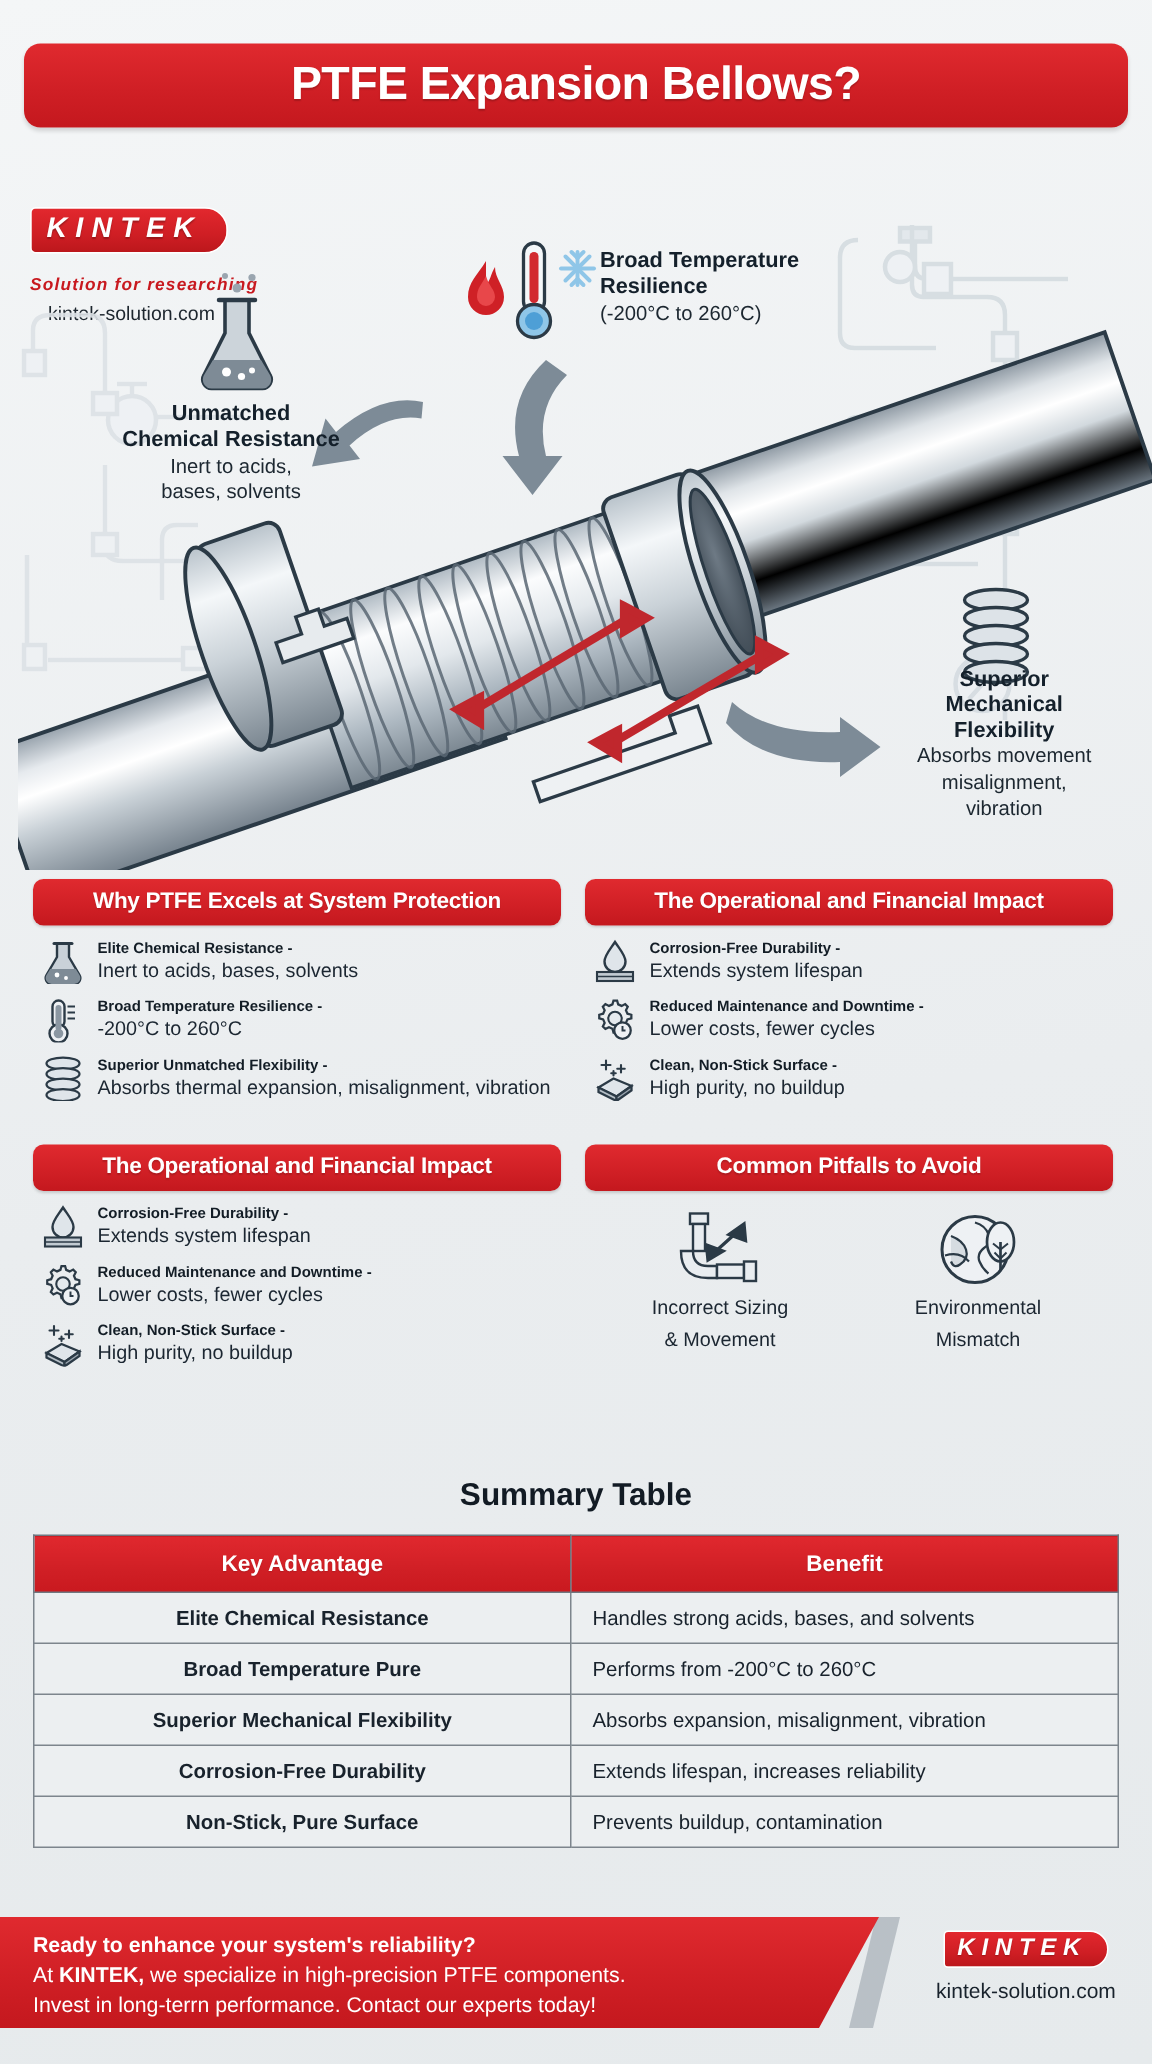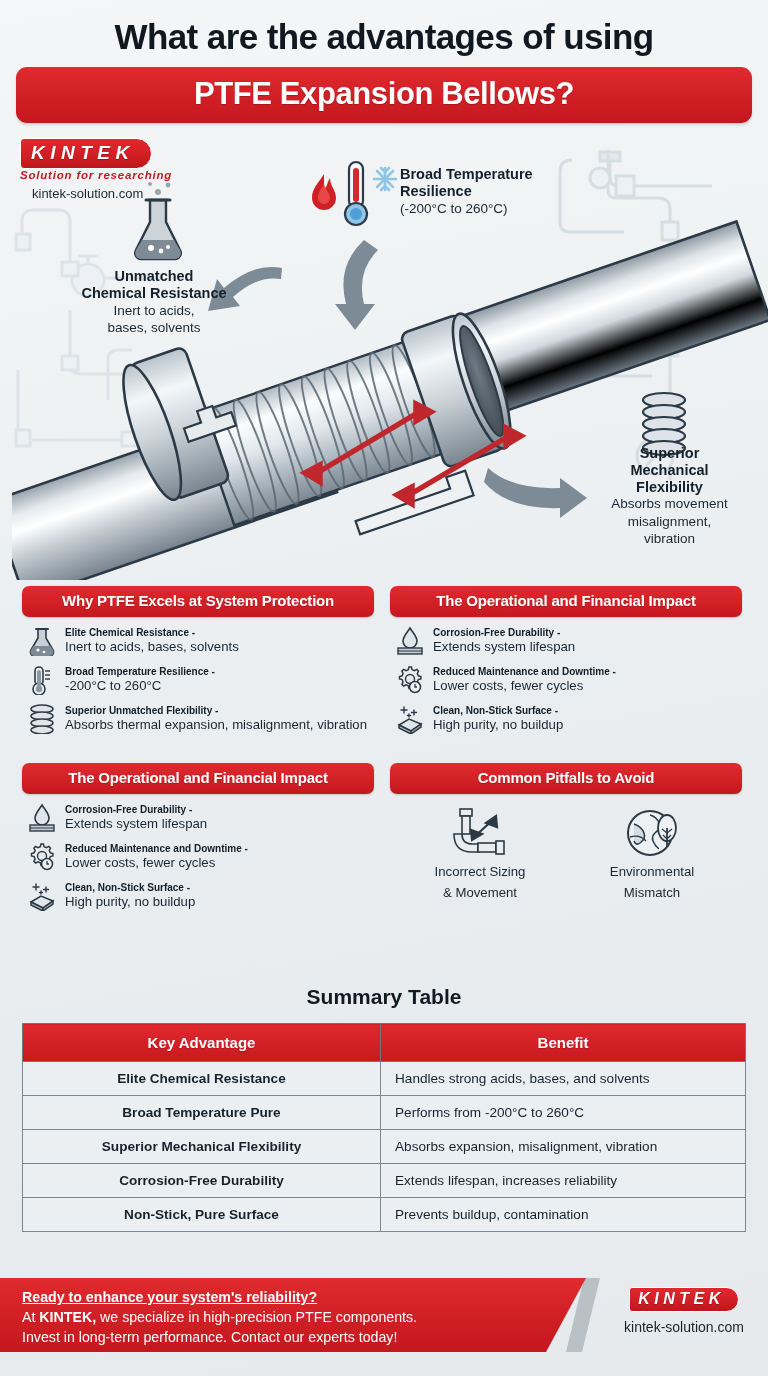--- a/index.html
+++ b/index.html
@@ -41,21 +41,21 @@
     padding:3px 16px 4px 10px; display:inline-block;
     border:1.5px solid #fff; position:relative;
   }
   .kintek-logo .kt {
     color:#fff; font-weight:bold; font-size:19px;
     font-style:italic; letter-spacing:5.5px;
     text-shadow:0 1px 1px rgba(0,0,0,.25);
   }
   .tagline {
     color:#c8191f; font-style:italic; font-weight:bold;
-    font-size:11.5px; letter-spacing:.8px; margin-top:0;
+    font-size:11.5px; letter-spacing:.8px; margin-top:15px;
   }
   .brand-url { font-size:13px; margin-top:5px; color:#1d262e; padding-left:12px; }
 
   
   .stage { position:absolute; left:0; top:150px; width:768px; height:430px;margin-left:12px; }
   .stage svg { position:absolute; left:0; top:0; }
 
   .callout { position:absolute; }
   .callout .c-title { font-weight:bold; font-size:14.5px; line-height:1.16; color:#14202b; }
   .callout .c-sub   { font-size:13.5px; line-height:1.2; color:#1c2730; margin-top:1px; }
@@ -113,34 +113,33 @@
     background:linear-gradient(180deg,#e02a2f 0%,#d01f25 55%,#c4181e 100%);
     clip-path:polygon(0 0, 586px 0, 546px 74px, 0 74px);
     padding:9px 0 0 22px;
   }
   .f-slash {
     position:absolute; left:566px; top:0; width:34px; height:74px;
     background:#b9c0c6;
     clip-path:polygon(18px 0, 34px 0, 16px 74px, 0 74px);
   }
   .f-line { color:#fff; font-size:14.2px; line-height:1.42; }
-  .f-line.bold { font-weight:bold;text-decoration:underline; }
+  .f-line.bold { font-weight:bold; }
   .f-line b { font-weight:bold; }
   .f-right { position:absolute; left:600px; top:9px; width:168px; text-align:center; }
   .f-right .kintek-logo { padding:2px 13px 3px 8px; }
   .f-right .kintek-logo .kt { font-size:16px; letter-spacing:4.5px; }
   .f-right .f-url { font-size:14px; margin-top:7px; color:#18222c; }
 </style>
 </head>
 <body>
 
 <div class="page">
 
   <div class="header">
-    <div class="headline">What are the advantages of using</div>
     <div class="title-bar">
       <span>PTFE Expansion Bellows?</span>
     </div>
   </div>
 
   <div class="brand">
     <div class="kintek-logo">
       <span class="kt">KINTEK</span>
     </div>
     <div class="tagline">Solution for researching</div>

